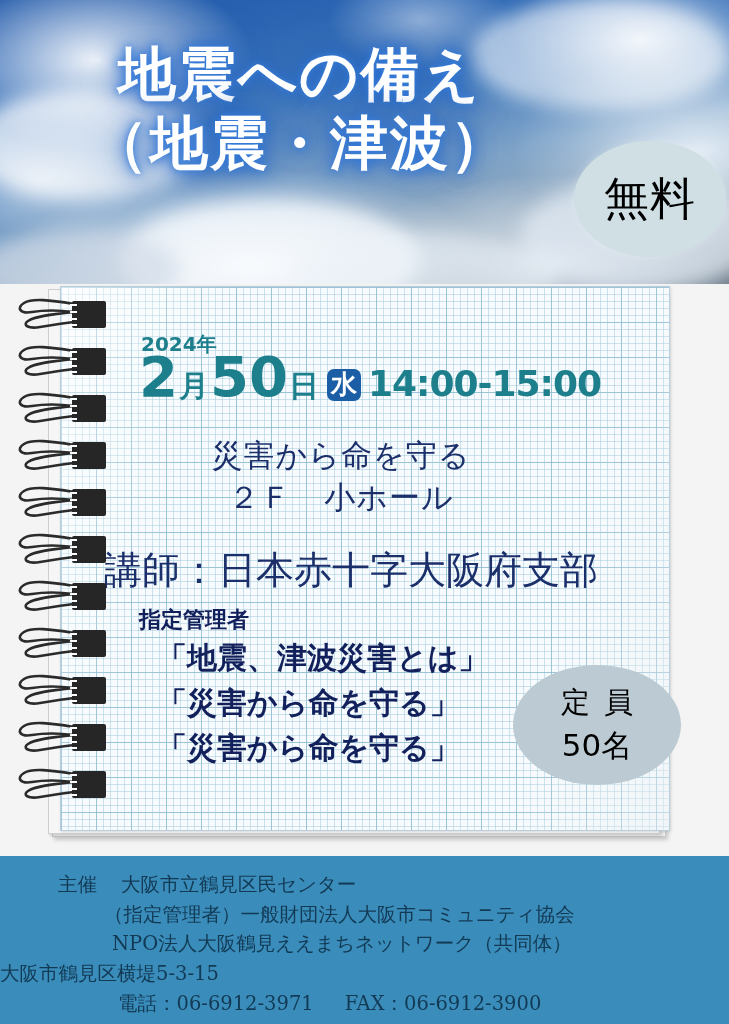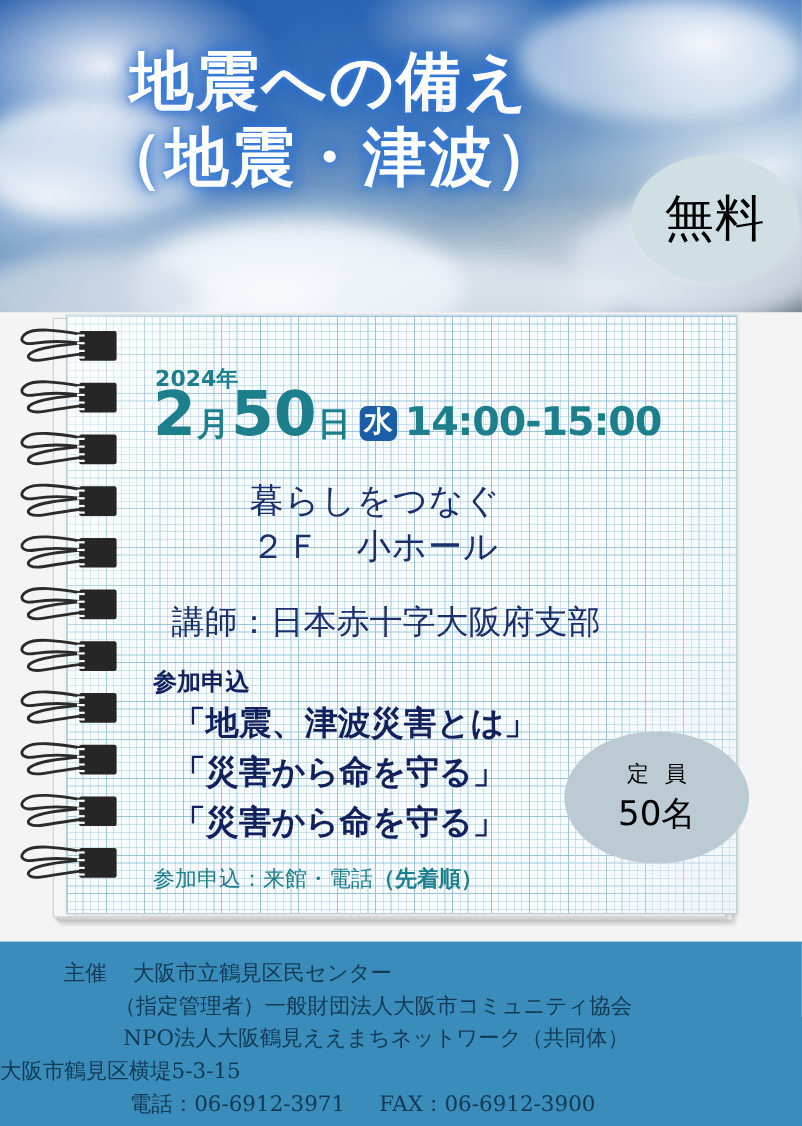--- a/index.html
+++ b/index.html
@@ -123,42 +123,42 @@
   }
   .d-time{ font-size:36px; font-weight:bold; line-height:1; letter-spacing:-1px; }
 
   .venue{
     position:absolute; left:0; top:148px; width:560px; text-align:center;
     color:#1b2f6b; font-size:31px; line-height:1.35; letter-spacing:1px;
     font-family:"DejaVu Sans","Liberation Sans",sans-serif;
   }
   .lecturer{
     position:absolute; left:0; top:258px; width:580px; text-align:center;
-    color:#1b2f6b; font-size:30px; letter-spacing:0px;
+    color:#1b2f6b; font-size:38px; letter-spacing:0px;
     font-family:"DejaVu Sans","Liberation Sans",sans-serif;
   }
 
   .course-head{
     position:absolute; left:78px; top:318px;
     color:#12205c; font-size:22px; font-weight:bold;
     font-family:"DejaVu Sans","Liberation Sans",sans-serif;
   }
   .course-list{ position:absolute; left:96px; top:348px; }
   .course-item{
     color:#12205c; font-size:30px; font-weight:bold; line-height:1.5;
     letter-spacing:0px; font-family:"DejaVu Sans","Liberation Sans",sans-serif;
   }
 
   .cap-badge{
     position:absolute; left:452px; top:378px; width:168px; height:120px;
     border-radius:50%; background:#bccbd3;
     display:flex; flex-direction:column; align-items:center; justify-content:center;
     z-index:8;
   }
-  .cap-badge .cap1{ font-size:20px; color:#000; letter-spacing:14px; text-indent:14px;
+  .cap-badge .cap1{ font-size:29px; color:#000; letter-spacing:14px; text-indent:14px;
     font-family:"DejaVu Sans","Liberation Sans",sans-serif; }
   .cap-badge .cap2{ font-size:31px; color:#000; margin-top:2px;
     font-family:"DejaVu Sans","Liberation Sans",sans-serif; }
 
   .apply{
     position:absolute; left:78px; top:498px;
     color:#1d7f8c; font-size:20px; letter-spacing:0px;
     font-family:"DejaVu Sans","Liberation Sans",sans-serif;
   }
   .apply b{ font-weight:bold; }
@@ -219,42 +219,39 @@
         <div class="dateline">
           <span class="d-big">2</span>
           <span class="d-sm">月</span>
           <span class="d-big">50</span>
           <span class="d-sm">日</span>
           <span class="dow">水</span>
           <span class="d-time">14:00-15:00</span>
         </div>
 
         <div class="venue">
-          <div>暮らしをつなぐ</div>
+          <div>災害から命を守る</div>
           <div>２Ｆ　小ホール</div>
         </div>
 
         <div class="lecturer">講師：日本赤十字大阪府支部</div>
 
-        <div class="course-head">参加申込</div>
+        <div class="course-head">指定管理者</div>
 
         <div class="course-list">
           <div class="course-item">「地震、津波災害とは」</div>
           <div class="course-item">「災害から命を守る」</div>
           <div class="course-item">「災害から命を守る」</div>
         </div>
 
         <div class="cap-badge">
           <div class="cap1">定員</div>
           <div class="cap2">50名</div>
         </div>
 
-        <div class="apply">
-          <span>参加申込：来館・電話</span><b>（先着順）</b>
-        </div>
 
       </div>
     </div>
 
     <div class="spiral">
         <div class="ring" style="top: 0px;"><svg width="92" height="34" viewBox="0 0 92 34">
             <path d="M60 6 C36 2, 18 0, 10 5 C2 10, 6 16, 18 14 C30 12, 44 12, 60 14" fill="none" stroke="#2b2b2b" stroke-width="2.6"></path>
             <path d="M60 14 C40 16, 22 18, 14 23 C8 27, 14 31, 26 29 C38 27, 50 25, 60 24" fill="none" stroke="#2b2b2b" stroke-width="2.6"></path>
           </svg><div class="hole"></div><div class="notch" style="top: 6px;"></div><div class="notch" style="top: 13px;"></div><div class="notch" style="top: 20px;"></div><div class="notch" style="top: 26px;"></div></div>
         <div class="ring" style="top: 47px;"><svg width="92" height="34" viewBox="0 0 92 34">

